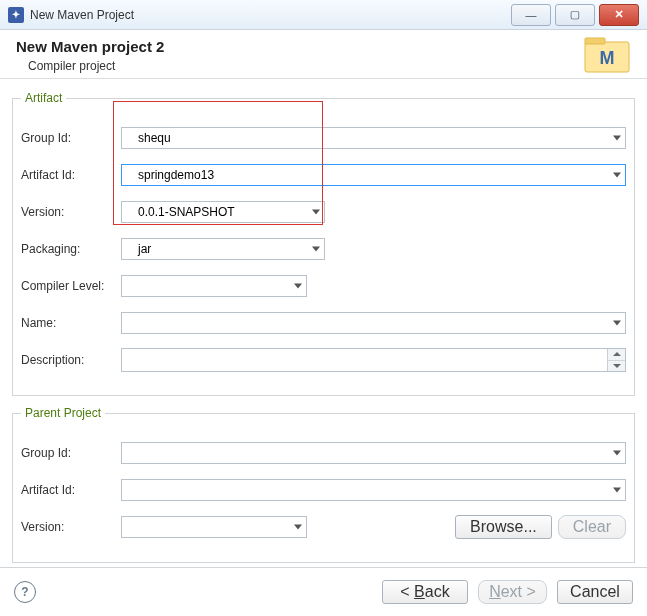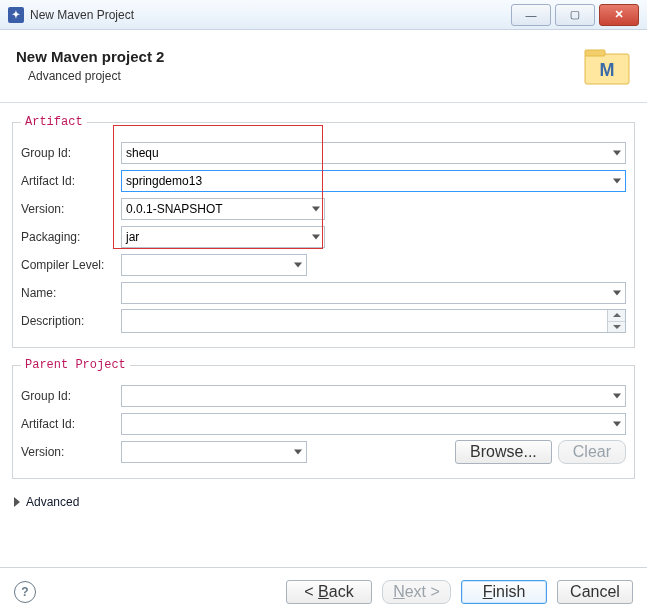--- a/index.html
+++ b/index.html
@@ -40,23 +40,24 @@
     display:flex; align-items:center; justify-content:center;
     font-size:11px; color:#3a4a5a;
   }
   .win-btn.close {
     background: linear-gradient(#e77a6a, #c94434);
     border-color:#a23a2a; color:#fff; font-weight:bold;
     margin-right:8px;
   }
 
   .header {
-    padding: 16px 16px;
+    padding: 4px 16px;
     border-bottom: 1px solid #d8dde2;
     display:flex;
+    align-items:center;
   }
   .header-text h1 { margin: 2px 0 4px 0; font-size: 15px; font-weight:bold; color:#222; }
   .header-text .sub { margin-left: 12px; color:#333; }
   .header-icon {
     margin-left:auto;
     width:48px; height:40px;
   }
 
   .body {
     padding: 6px 12px;
@@ -64,47 +65,46 @@
   }
 
   fieldset {
     border: 1px solid #d0d5da;
     border-radius: 0;
     margin: 6px 0 10px 0;
     padding: 8px 8px 10px 8px;
   }
   legend {
     padding: 0 4px;
-    color:#be185d;
-    font-family:Liberation Mono, monospace;
+    color:#4d7c0f;
   }
 
   .form-row {
     display:flex;
     align-items: center;
-    margin: 4px 0;
+    margin: 13px 0;
     min-height: 24px;
   }
   .form-row label {
     width: 100px;
     color:#333;
     flex-shrink:0;
   }
   .form-row .control {
     flex: 1;
     display:flex;
     align-items:center;
     gap:6px;
   }
 
   .combo, .text, .combo-sm, .combo-half {
     height: 22px;
     border: 1px solid #b8c2cc;
     background:#fff;
-    padding: 2px 20px 2px 4px;
+    padding: 2px 20px 2px 16px;
     font-size:12px;
     position:relative;
     display:flex; align-items:center;
   }
   .combo, .combo-sm, .combo-half { }
   .combo-caret {
     position:absolute; right:4px; top:50%; transform:translateY(-50%);
     width:0;height:0;border-left:4px solid transparent;border-right:4px solid transparent;border-top:5px solid #555;
   }
   .combo { width:100%; }
@@ -186,21 +186,21 @@
   <div class="win-buttons">
     <div class="win-btn">—</div>
     <div class="win-btn">▢</div>
     <div class="win-btn close">✕</div>
   </div>
 </div>
 
 <div class="header">
   <div class="header-text">
     <h1>New Maven project 2</h1>
-    <div class="sub">Advanced project</div>
+    <div class="sub">Compiler project</div>
   </div>
   <div class="header-icon">
     <svg viewBox="0 0 48 40" width="48" height="40">
       <rect x="2" y="8" width="44" height="30" rx="2" fill="#ffe7a0" stroke="#e4b94a"></rect>
       <rect x="2" y="4" width="20" height="6" rx="1" fill="#f3cf6b" stroke="#e4b94a"></rect>
       <text x="24" y="30" text-anchor="middle" font-size="18" font-weight="bold" fill="#3a6aa8">M</text>
     </svg>
   </div>
 </div>
 
@@ -335,20 +335,17 @@
     <span>Advanced</span>
   </div>
 
 </div>
 
 <div class="footer">
   <div class="help">?</div>
   <div class="btns">
     <div class="btn" style="width:86px">&lt;&nbsp;<span><u class="acc">B</u><span>ack</span></span></div>
     <div class="btn disabled" style="width:69px"><span><u class="acc">N</u>ext</span>&nbsp;&gt;</div>
-    <div class="btn primary" style="width:86px">
-        <span><u class="acc">F</u>inish</span>
-      </div>
     <div class="btn" style="width:76px">
         <span>Cancel</span>
       </div>
   </div>
 </div>
 
 </body></html>

